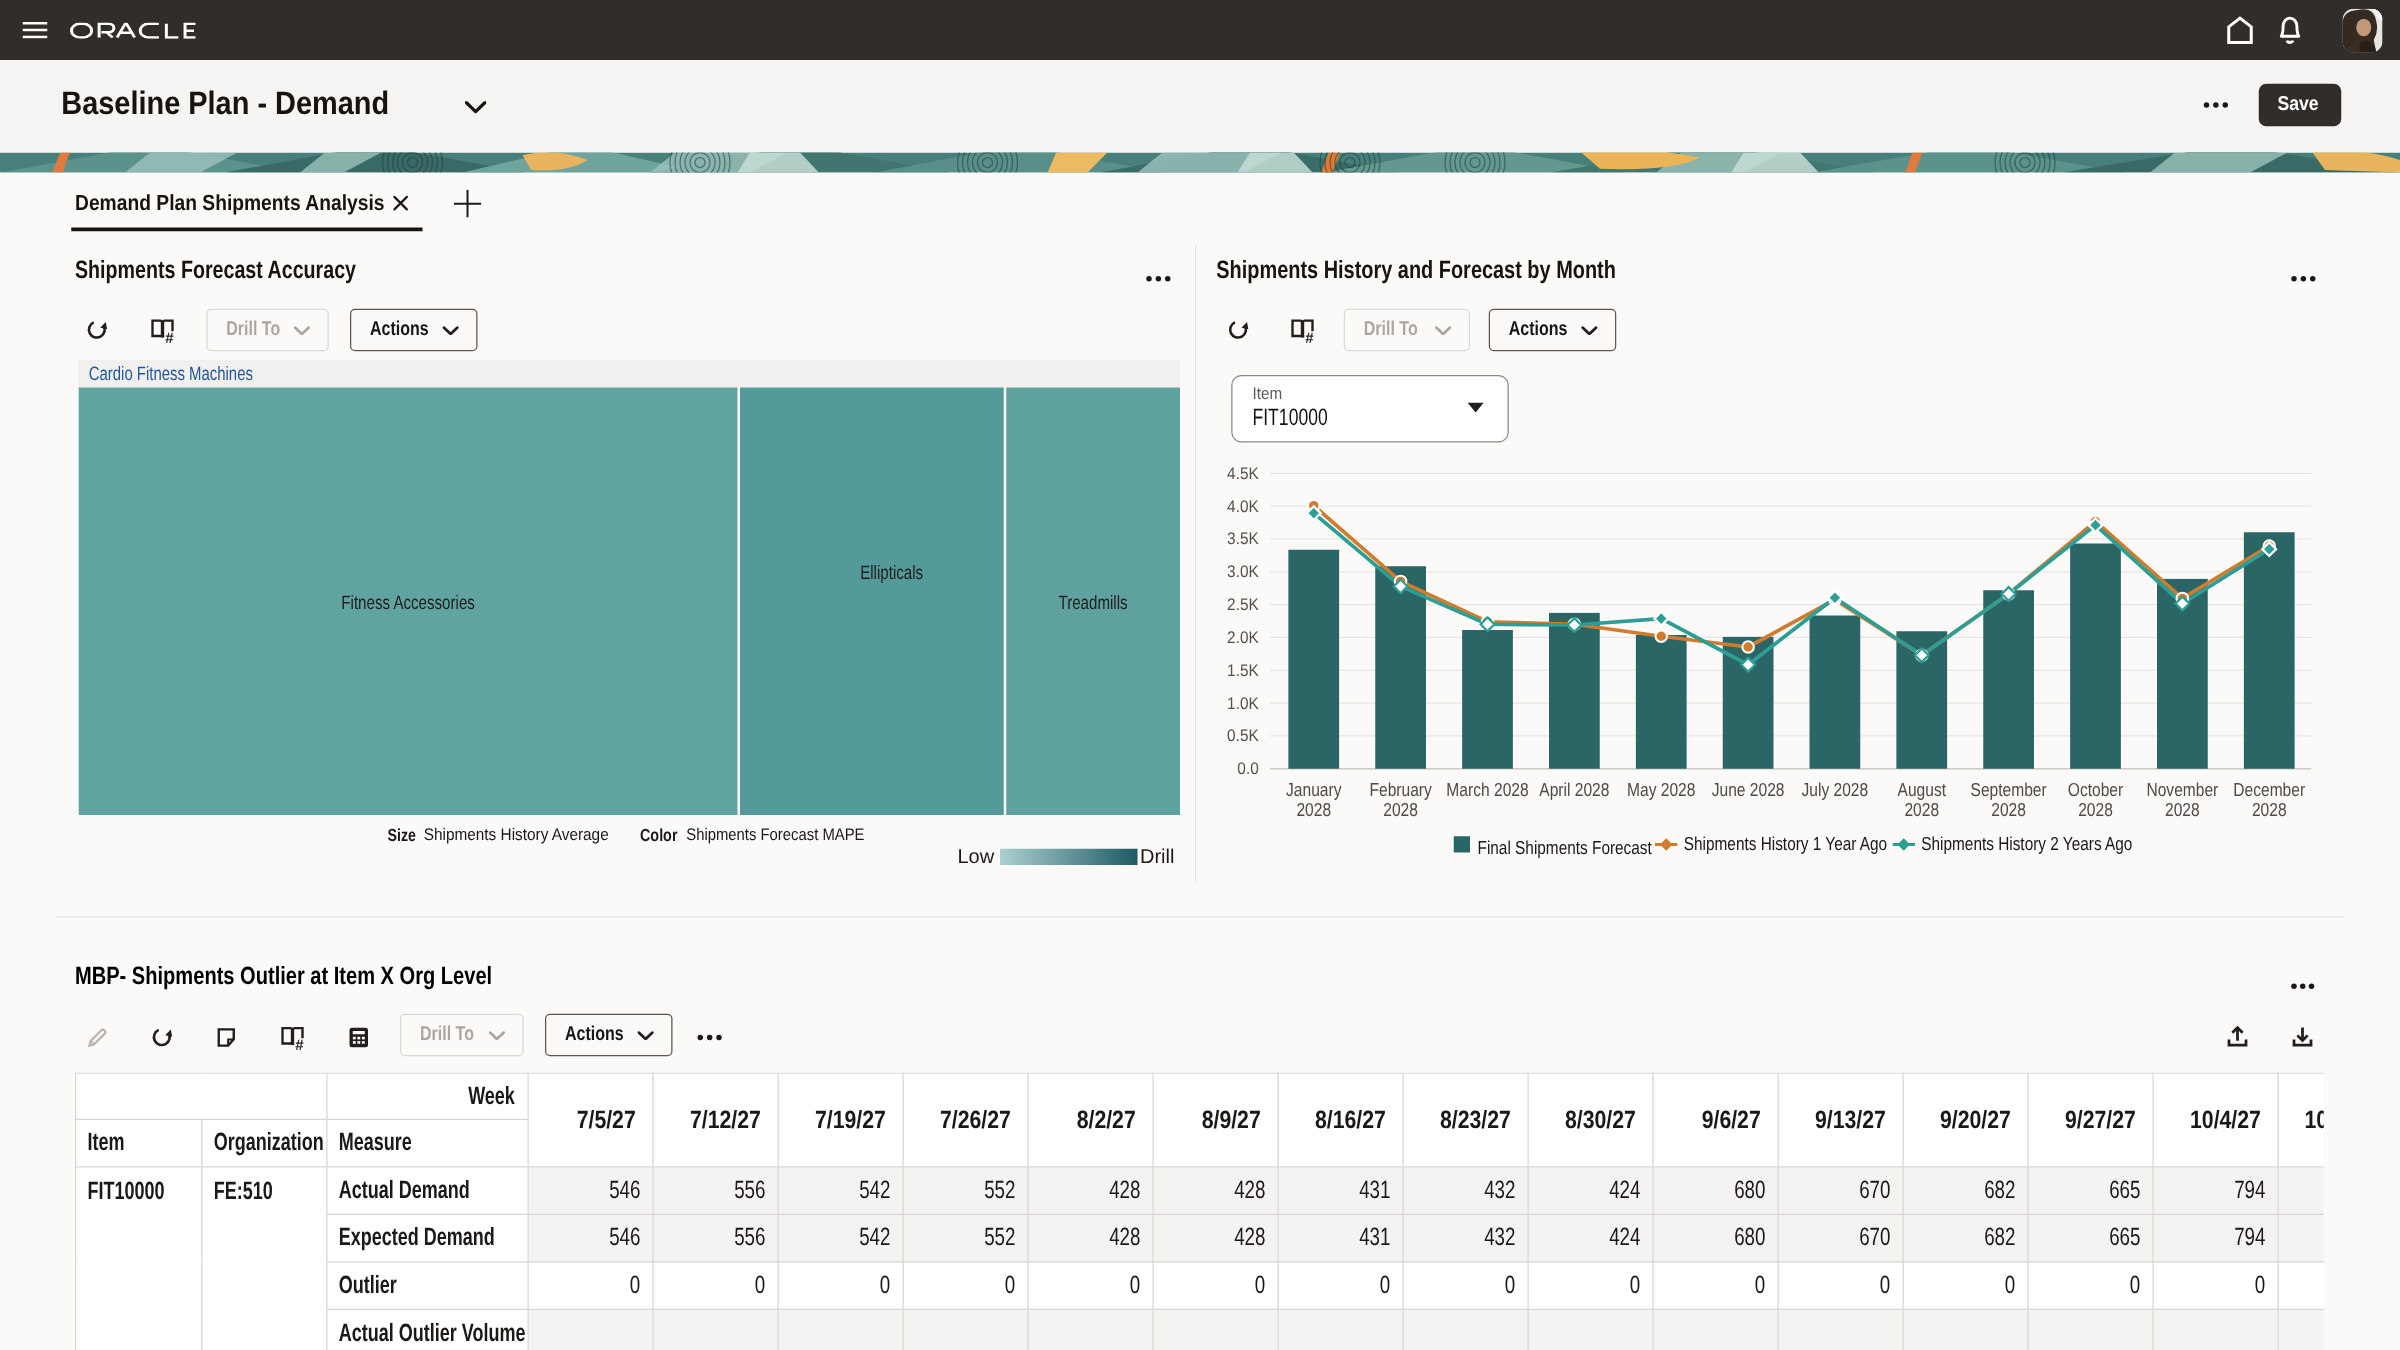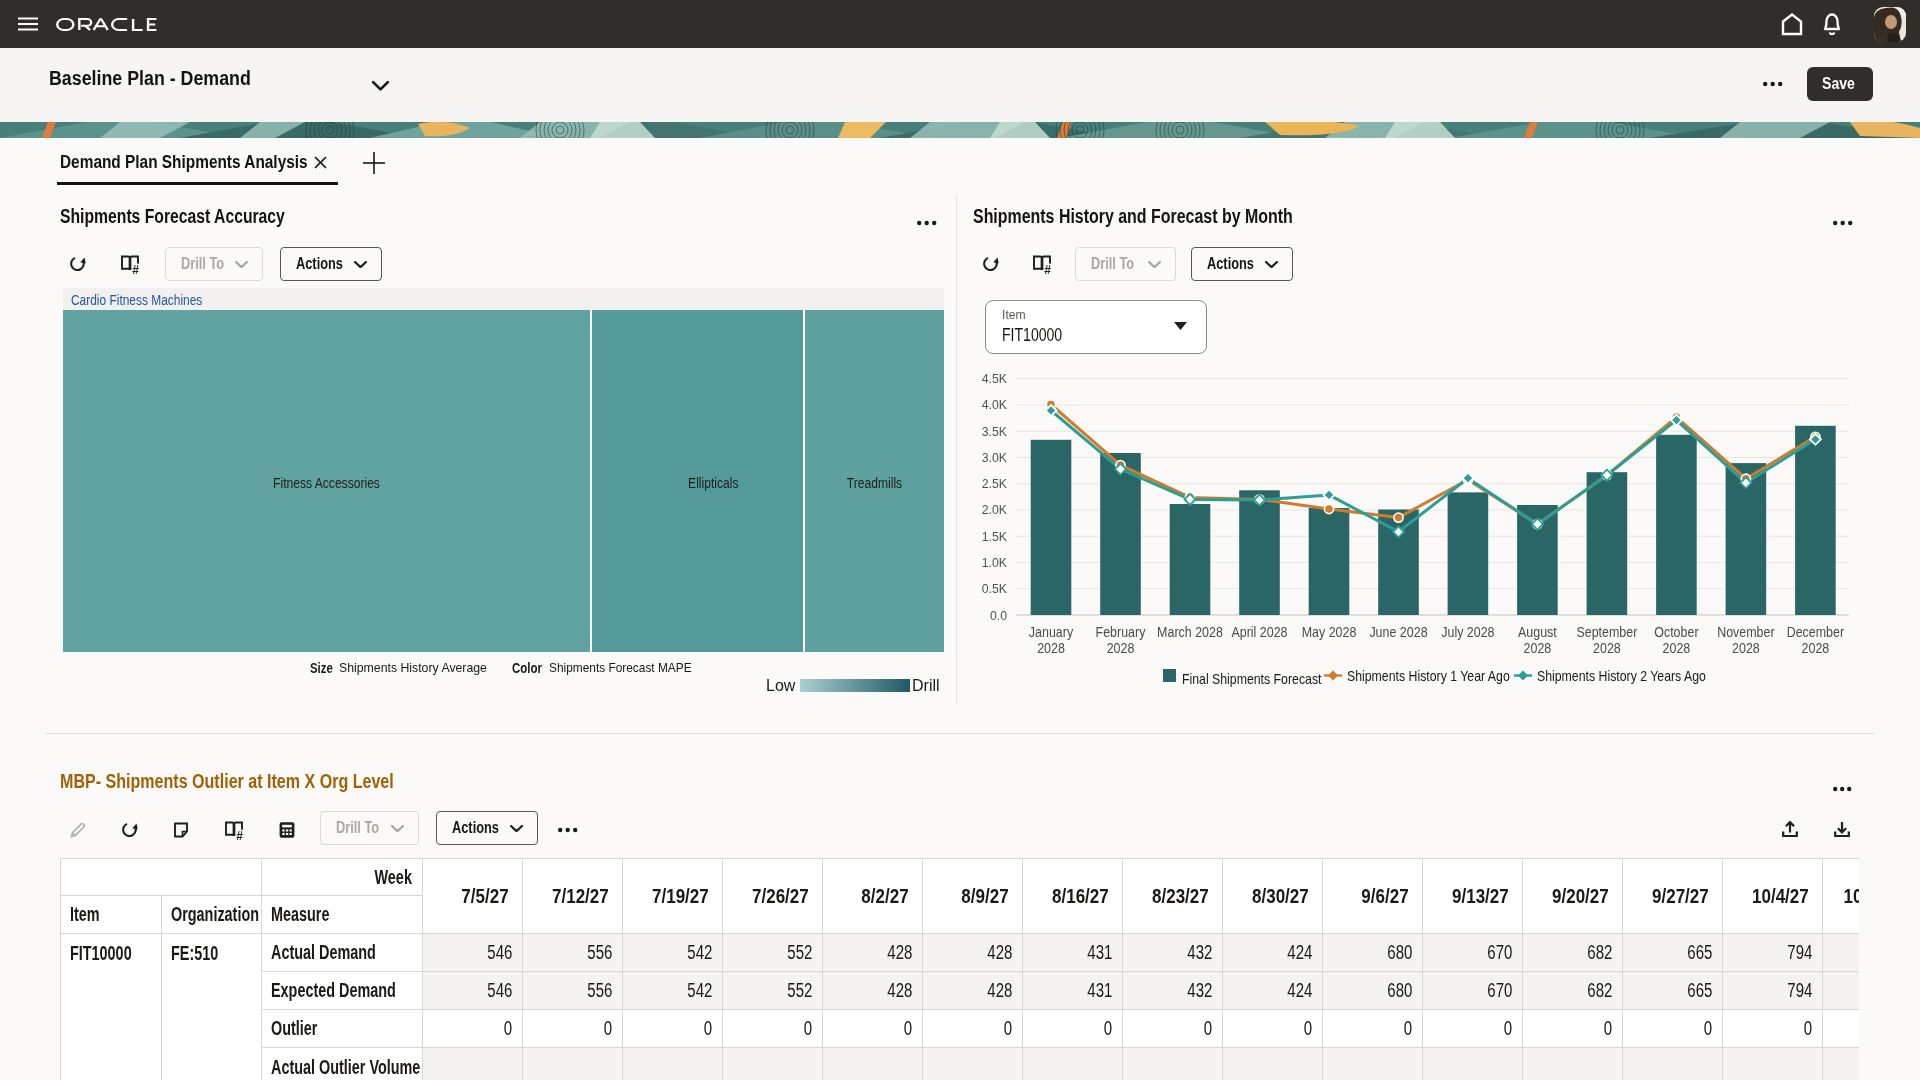--- a/index.html
+++ b/index.html
@@ -51,21 +51,21 @@
       <rect width="32" height="35" fill="#e8e4de"></rect>
       <path d="M24 0 H32 V10 Q27 8 24 0 Z" fill="#f6f4f0"></path>
       <path d="M0 35 V14 Q-1 2 12 1 Q25 -2 27 10 Q29 18 25 25 L27 35 Z" fill="#352a22"></path>
       <ellipse cx="17" cy="15" rx="6" ry="7" fill="#c29878"></ellipse>
       <path d="M10 35 Q12 26 19 26 Q26 27 27 35 Z" fill="#27201a"></path>
       <path d="M13 20 Q10 28 4 30 L2 35 H14 Z" fill="#3a2e25"></path>
     </g>
   </svg>
 
 <div style="position:absolute;left:0;top:48px;width:1920px;height:74px;background:#f6f5f3"></div>
-<div style="position:absolute;left:49px;top:67px;font-size:20px;font-weight:700;color:#17140f"><span style="display:inline-block;transform:scaleX(0.89);transform-origin:0 50%">Baseline Plan - Demand</span></div>
+<div style="position:absolute;left:49px;top:67px;font-size:26px;font-weight:700;color:#17140f"><span style="display:inline-block;transform:scaleX(0.89);transform-origin:0 50%">Baseline Plan - Demand</span></div>
 <svg style="position:absolute;left:371.5px;top:81.325px" width="17" height="9.350000000000001" viewBox="0 0 17 9.350000000000001">
     <path d="M1 1 L8.5 8.350000000000001 L16 1" fill="none" stroke="#17140f" stroke-width="2.6" stroke-linecap="round" stroke-linejoin="round"></path>
   </svg>
 <svg style="position:absolute;left:1759.3px;top:80px" width="27.4" height="8" viewBox="0 0 27.4 8">
     <circle cx="6.199999999999999" cy="4" r="2.2" fill="#1b1816"></circle>
     <circle cx="13.7" cy="4" r="2.2" fill="#1b1816"></circle>
     <circle cx="21.2" cy="4" r="2.2" fill="#1b1816"></circle>
   </svg>
 <div style="position:absolute;left:1807px;top:67px;width:66px;height:34px;background:#312d2a;border-radius:6px"></div>
 <div style="position:absolute;left:1822px;top:75px;font-size:16px;font-weight:700;color:#fff"><span style="display:inline-block;transform:scaleX(0.88);transform-origin:0 50%">Save</span></div>
@@ -177,21 +177,21 @@
     <path d="M1 1 L6.5 6.15 L12 1" fill="none" stroke="#211e1b" stroke-width="2.2" stroke-linecap="round" stroke-linejoin="round"></path>
   </svg>
 
 <div style="position:absolute;left:63px;top:288px;width:881px;height:364px;background:#fff;border:1px solid #ecebe9;box-sizing:border-box"></div>
 <div style="position:absolute;left:63px;top:288px;width:881px;height:22px;background:#f1f0ee;box-sizing:border-box"></div>
 <div style="position:absolute;left:71px;top:291px;font-size:15.5px;color:#21579f"><span style="display:inline-block;transform:scaleX(0.77);transform-origin:0 50%">Cardio Fitness Machines</span></div>
 <div style="position:absolute;left:63px;top:310px;width:527px;height:342px;background:#61a3a0"></div>
 <div style="position:absolute;left:592px;top:310px;width:211px;height:342px;background:#549a9b"></div>
 <div style="position:absolute;left:805px;top:310px;width:139px;height:342px;background:#5ea19f"></div>
 <div class="tml" style="left:63px;top:474px;width:527px"><span style="display:inline-block;transform:scaleX(0.78);transform-origin:50% 50%">Fitness Accessories</span></div>
-<div class="tml" style="left:592px;top:474px;width:242px"><span style="display:inline-block;transform:scaleX(0.78);transform-origin:50% 50%">Ellipticals</span></div>
+<div class="tml" style="left:592px;top:450px;width:242px"><span style="display:inline-block;transform:scaleX(0.78);transform-origin:50% 50%">Ellipticals</span></div>
 <div class="tml" style="left:805px;top:474px;width:139px"><span style="display:inline-block;transform:scaleX(0.78);transform-origin:50% 50%">Treadmills</span></div>
 <div style="position:absolute;left:310px;top:660px;font-size:14px;font-weight:700;color:#1b1816"><span style="display:inline-block;transform:scaleX(0.81);transform-origin:0 50%">Size</span></div>
 <div style="position:absolute;left:339px;top:660px;font-size:13.5px;color:#1b1816"><span style="display:inline-block;transform:scaleX(0.91);transform-origin:0 50%">Shipments History Average</span></div>
 <div style="position:absolute;left:512px;top:660px;font-size:14px;font-weight:700;color:#1b1816"><span style="display:inline-block;transform:scaleX(0.82);transform-origin:0 50%">Color</span></div>
 <div style="position:absolute;left:549px;top:660px;font-size:13.5px;color:#1b1816"><span style="display:inline-block;transform:scaleX(0.88);transform-origin:0 50%">Shipments Forecast MAPE</span></div>
 <div style="position:absolute;left:766px;top:677px;font-size:16px;color:#1b1816">Low</div>
 <div style="position:absolute;left:800px;top:679px;width:110px;height:13px;background:linear-gradient(90deg,#abd0d1,#1f5a64)"></div>
 <div style="position:absolute;left:912px;top:677px;font-size:16px;color:#1b1816">Drill</div>
 
 <div style="position:absolute;left:956px;top:196px;width:1px;height:509px;background:#e4e1dd"></div>
@@ -315,21 +315,21 @@
     <line x1="0" y1="6.5" x2="18" y2="6.5" stroke="#d07c2e" stroke-width="2.4"></line>
     <path d="M9 1.5 L14 6.5 L9 11.5 L4 6.5 Z" fill="#d07c2e"></path>
   </svg>
 <div class="lgt" style="left:1347px;top:667px"><span style="display:inline-block;transform:scaleX(0.82);transform-origin:0 50%">Shipments History 1 Year Ago</span></div>
 <svg style="position:absolute;left:1514px;top:669px" width="18" height="13" viewBox="0 0 18 13">
     <line x1="0" y1="6.5" x2="18" y2="6.5" stroke="#2c9e96" stroke-width="2.4"></line>
     <path d="M9 1.5 L14 6.5 L9 11.5 L4 6.5 Z" fill="#2c9e96"></path>
   </svg>
 <div class="lgt" style="left:1537px;top:667px"><span style="display:inline-block;transform:scaleX(0.82);transform-origin:0 50%">Shipments History 2 Years Ago</span></div>
 
-<div style="position:absolute;left:60px;top:770px;font-size:20px;font-weight:700;color:#a16207"><span style="display:inline-block;transform:scaleX(0.803);transform-origin:0 50%">MBP- Shipments Outlier at Item X Org Level</span></div>
+<div style="position:absolute;left:60px;top:770px;font-size:20px;font-weight:700;color:#000000"><span style="display:inline-block;transform:scaleX(0.803);transform-origin:0 50%">MBP- Shipments Outlier at Item X Org Level</span></div>
 <svg style="position:absolute;left:1828.8px;top:785px" width="26.4" height="8" viewBox="0 0 26.4 8">
     <circle cx="6.199999999999999" cy="4" r="2.2" fill="#1b1816"></circle>
     <circle cx="13.2" cy="4" r="2.2" fill="#1b1816"></circle>
     <circle cx="20.2" cy="4" r="2.2" fill="#1b1816"></circle>
   </svg>
 <svg style="position:absolute;left:69px;top:821px" width="18" height="18" viewBox="0 0 18 18">
     <path d="M2.5 15.5 L3.6 11.7 L12.1 3.2 A1.6 1.6 0 0 1 14.4 3.2 L14.8 3.6 A1.6 1.6 0 0 1 14.8 5.9 L6.3 14.4 Z" fill="none" stroke="#b9b4ad" stroke-width="1.8"></path>
     <line x1="3.6" y1="11.7" x2="6.3" y2="14.4" stroke="#b9b4ad" stroke-width="1.4"></line>
   </svg>
 <svg style="position:absolute;left:120px;top:821px" width="18" height="18" viewBox="0 0 18 18">

